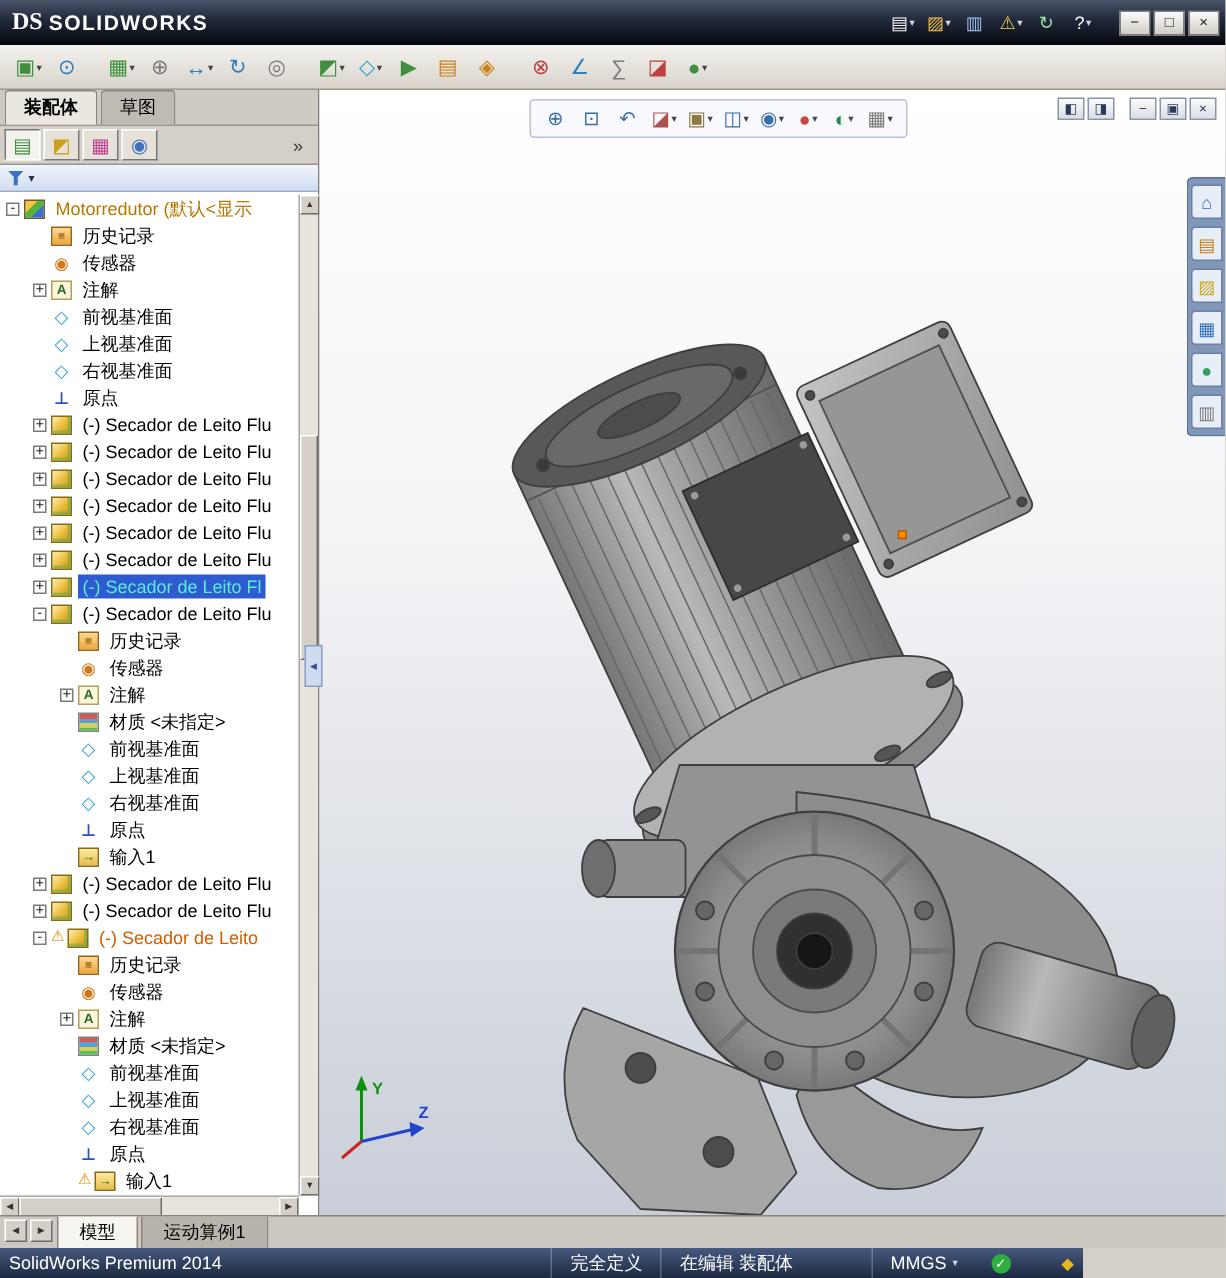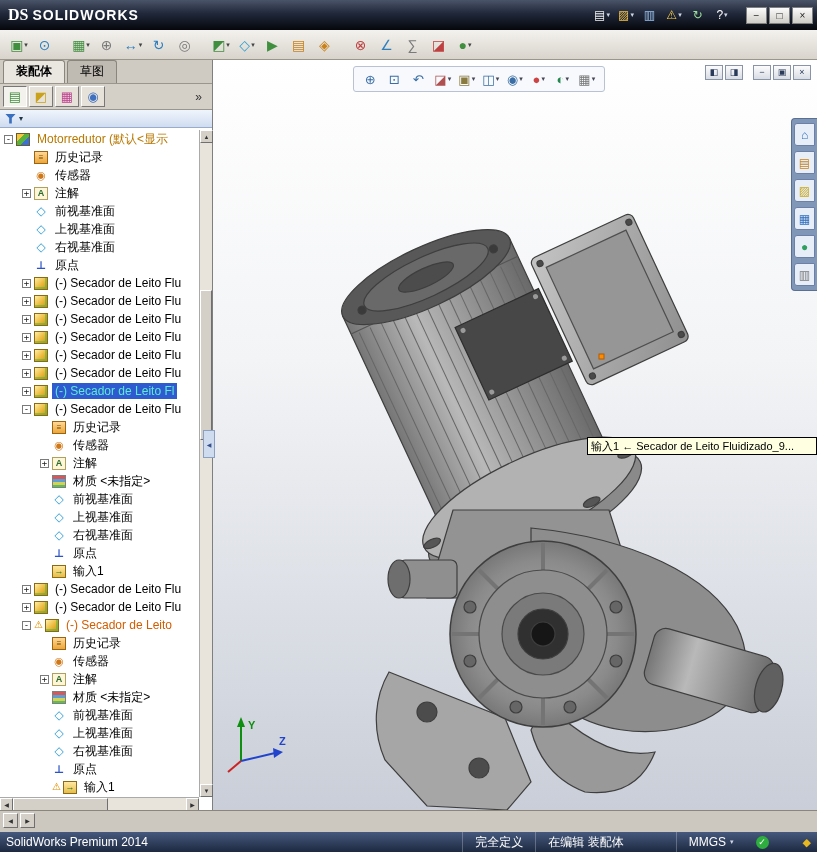--- a/index.html
+++ b/index.html
@@ -116,21 +116,21 @@
   #modelsvg { position:absolute; left:0; top:0; }
 
   
   #bottomtabs { position:absolute; left:0; top:810px; width:817px; height:22px; background:#ccc8c0; border-top:1px solid #8a867e; display:flex; align-items:flex-start; padding-left:2px; }
   .tsbtn { width:15px; height:15px; margin:2px 1px; background:#d4d0c8; border:1px solid; border-color:#fff #6f6f6f #6f6f6f #fff; font-size:6px; display:flex; align-items:center; justify-content:center; color:#333; }
   .mtab { font-size:12px; padding:2px 14px 3px; border:1px solid #8a867e; border-top:none; background:#b8b4ac; margin-left:2px; border-radius:0 0 3px 3px; }
   .mtab.active { background:#f7f5f0; }
 
   
   #statusbar {
-    position:absolute; left:0; top:832px; width:817px; height:20px;
+    position:absolute; left:0; top:832px; width:722px; height:20px;
     background:linear-gradient(#46597e,#1d2940); color:#fff; font-size:12px;
     display:flex; align-items:center; padding:0 6px;
   }
   .flex1 { flex:1; }
   .sfield { padding:0 12px; border-left:1px solid rgba(255,255,255,.25); height:100%; display:flex; align-items:center; }
   .units { margin-left:40px; }
   .units .dd { font-size:7px; margin-left:4px; color:#cfd6e4; }
   .checkb { width:13px; height:13px; border-radius:50%; background:#2eae3e; color:#fff; font-size:9px; display:flex; align-items:center; justify-content:center; margin:0 10px; }
   .perf { color:#e8b820; font-size:11px; margin-left:24px; }
 </style>
@@ -768,28 +768,32 @@
         <span style="color: rgb(47, 111, 191);">▦</span>
       </span>
       <span class="tpicon">
         <span style="color: rgb(47, 159, 95);">●</span>
       </span>
       <span class="tpicon">
         <span style="color: rgb(122, 122, 122);">▥</span>
       </span>
     </div>
 
-  <div id="tooltip">输入1 ← Secador de Leito Fluidizado_9...</div>
 </div>
 
 <div id="bottomtabs">
   <span style="display:flex">
 
   <span class="tsbtn">◀</span>
       <span class="tsbtn">▶</span>
+    </span>
+  <span style="display:flex">
+
+  <span class="mtab active">模型</span>
+      <span class="mtab">运动算例1</span>
     </span>
 </div>
 
 <div id="statusbar">
   <span>SolidWorks Premium 2014</span>
   <span class="flex1"></span>
   <span class="sfield">完全定义</span>
   <span class="sfield">在编辑 装配体</span>
   <span class="sfield units">
       <span>MMGS</span>

